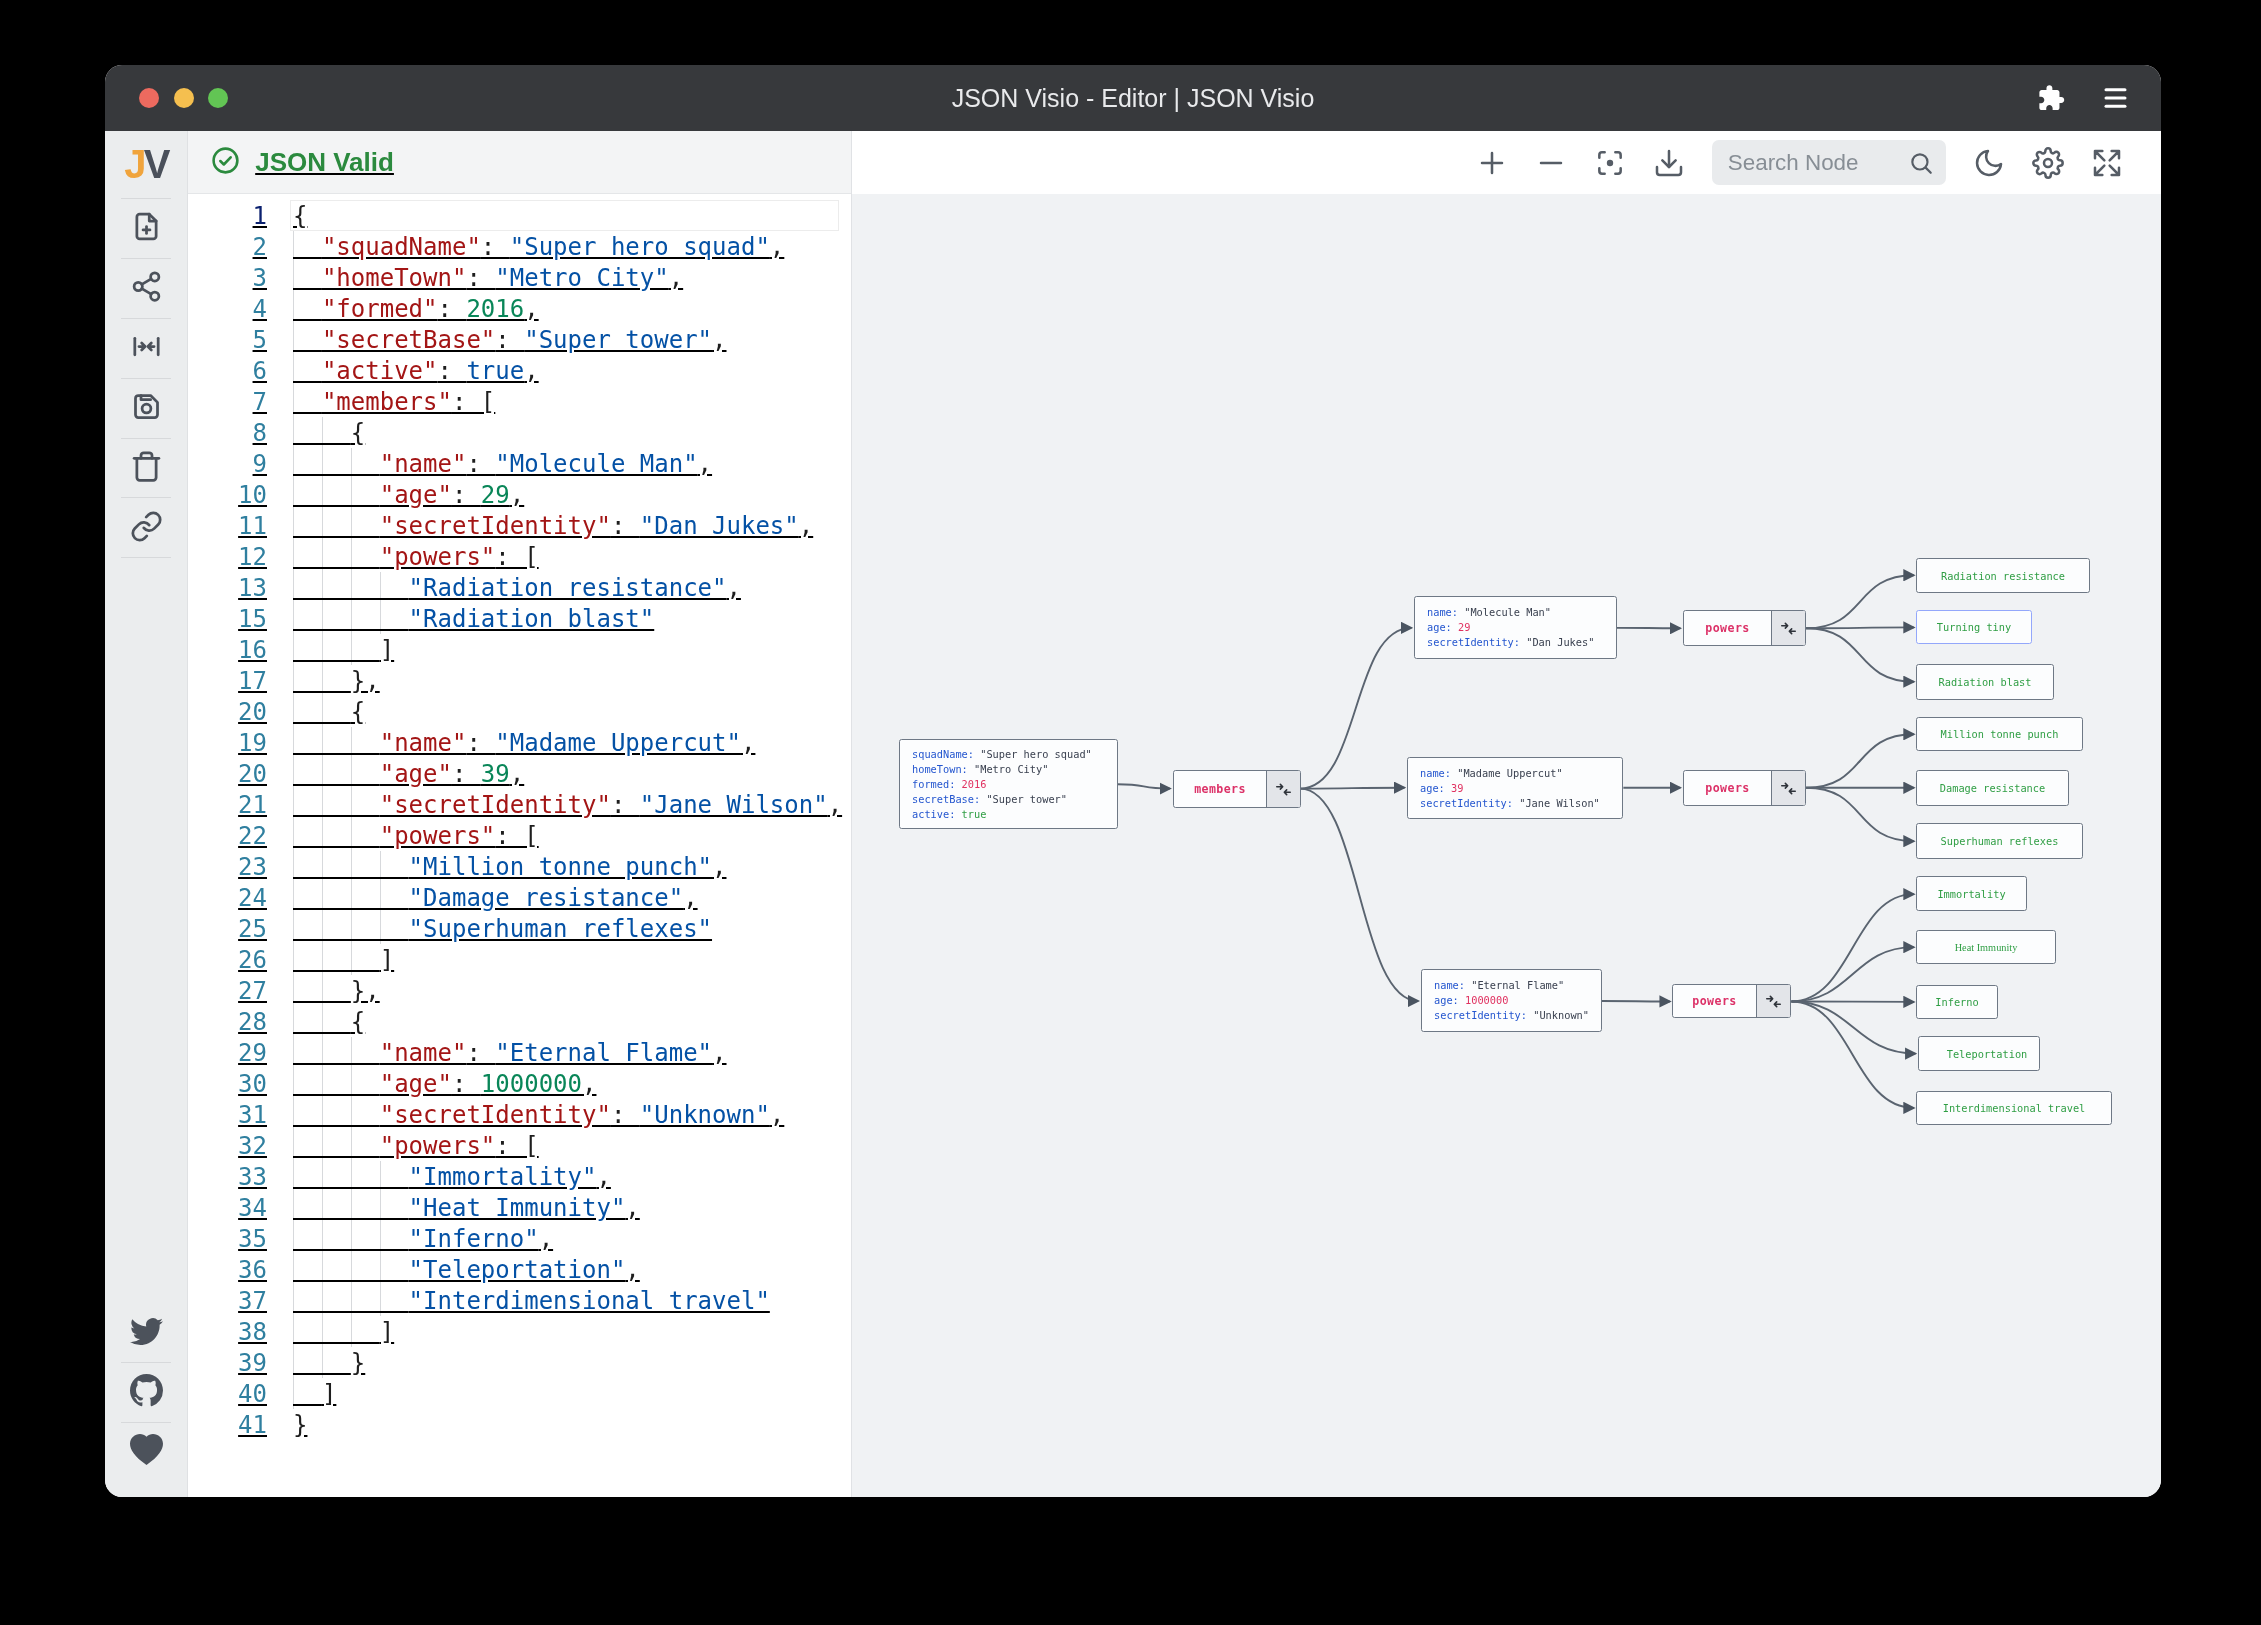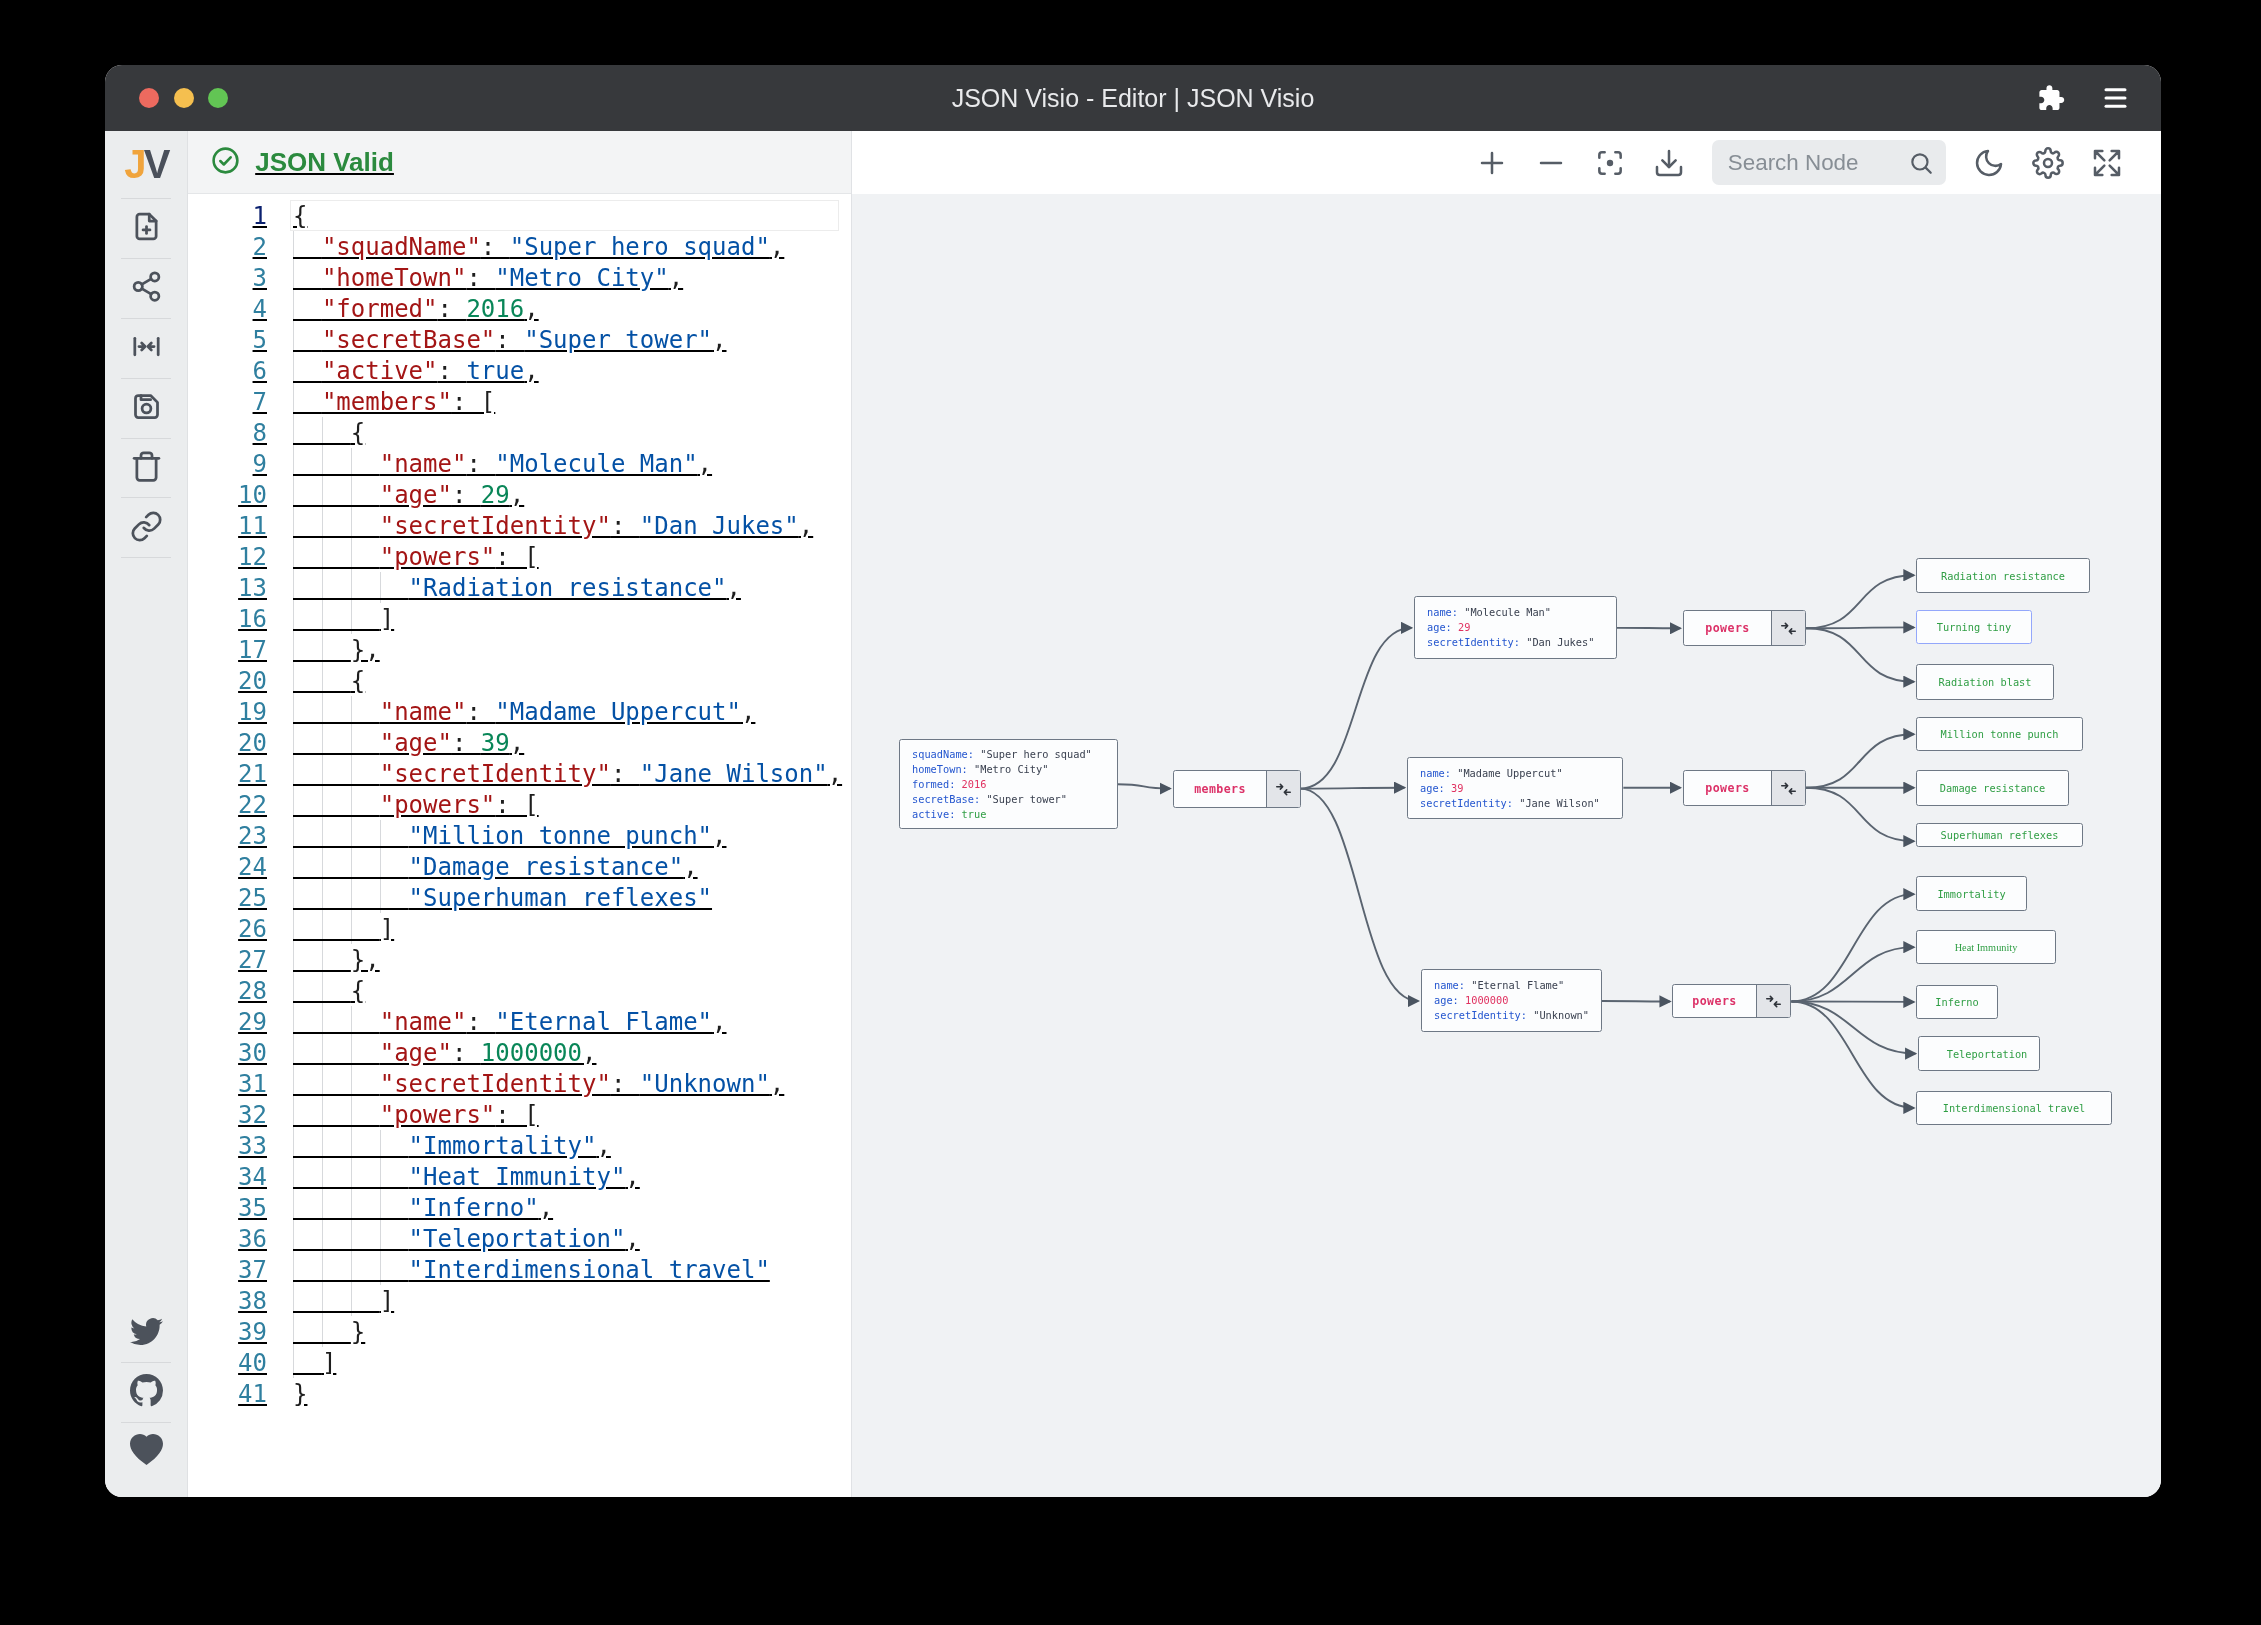--- a/index.html
+++ b/index.html
@@ -255,20 +255,28 @@
               <div class="iguide" style="left: 134px;"></div>
               <div class="iguide" style="left: 163px;"></div>
               <div class="iguide" style="left: 192px;"></div>
               <span class="ln">13</span>
               <span class="ltx"><span>        </span><span class="ts">"Radiation resistance"</span><span class="tp">,</span></span>
             </div>
             <div class="cline">
               <div class="iguide" style="left: 105px;"></div>
               <div class="iguide" style="left: 134px;"></div>
               <div class="iguide" style="left: 163px;"></div>
+              <div class="iguide" style="left: 192px;"></div>
+              <span class="ln">15</span>
+              <span class="ltx"><span>        </span><span class="ts">"Radiation blast"</span></span>
+            </div>
+            <div class="cline">
+              <div class="iguide" style="left: 105px;"></div>
+              <div class="iguide" style="left: 134px;"></div>
+              <div class="iguide" style="left: 163px;"></div>
               <span class="ln">16</span>
               <span class="ltx"><span>      </span><span class="tp">]</span></span>
             </div>
             <div class="cline">
               <div class="iguide" style="left: 105px;"></div>
               <div class="iguide" style="left: 134px;"></div>
               <span class="ln">17</span>
               <span class="ltx"><span>    </span><span class="tp">},</span></span>
             </div>
             <div class="cline">
@@ -581,21 +589,21 @@
                   <path d="M3.5 8.5h7.5M8 5.5l3 3-3 3"></path>
                   <path d="M20.5 15.5H13M16 12.5l-3 3 3 3"></path>
                 </svg>
               </div>
             </div>
             <div class="gnode leaf" style="left: 1064px; top: 427px; width: 174px; height: 35px;"><span>Radiation resistance</span></div>
             <div class="gnode leaf selected" style="left: 1064px; top: 479px; width: 116px; height: 34px;"><span>Turning tiny</span></div>
             <div class="gnode leaf" style="left: 1064px; top: 533px; width: 138px; height: 36px;"><span>Radiation blast</span></div>
             <div class="gnode leaf" style="left: 1064px; top: 586px; width: 167px; height: 34px;"><span>Million tonne punch</span></div>
             <div class="gnode leaf" style="left: 1064px; top: 639px; width: 153px; height: 36px;"><span>Damage resistance</span></div>
-            <div class="gnode leaf" style="left: 1064px; top: 692px; width: 167px; height: 24px;"><span>Superhuman reflexes</span></div>
+            <div class="gnode leaf" style="left: 1064px; top: 692px; width: 167px; height: 36px;"><span>Superhuman reflexes</span></div>
             <div class="gnode leaf" style="left: 1064px; top: 745px; width: 111px; height: 35px;"><span>Immortality</span></div>
             <div class="gnode leaf" style="left: 1064px; top: 799px; width: 140px; height: 34px; font-family: Liberation Serif, serif;"><span>Heat Immunity</span></div>
             <div class="gnode leaf" style="left: 1064px; top: 854px; width: 82px; height: 34px;"><span>Inferno</span></div>
             <div class="gnode leaf" style="left: 1066px; top: 905px; width: 122px; height: 35px; padding-left: 16px;"><span>Teleportation</span></div>
             <div class="gnode leaf" style="left: 1064px; top: 960px; width: 196px; height: 34px;"><span>Interdimensional travel</span></div>
           </div>
       </div>
     </div>
   </div>
 </div>

